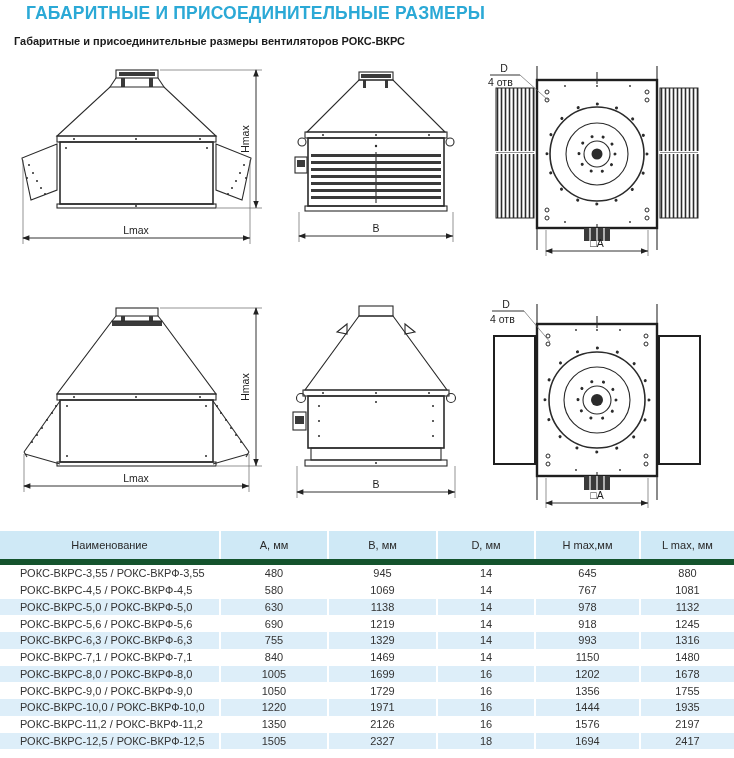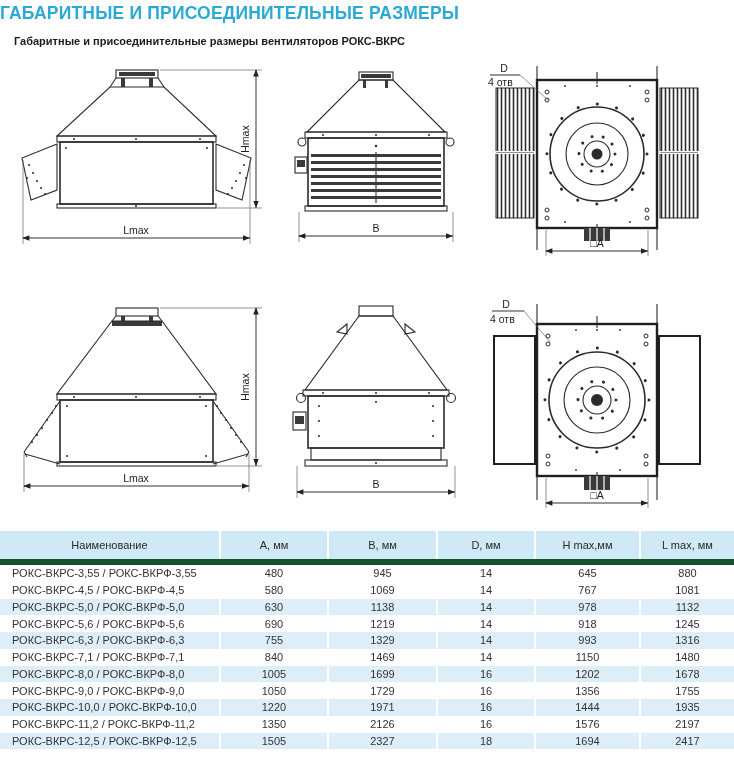--- a/index.html
+++ b/index.html
@@ -1,18 +1,18 @@
 <!DOCTYPE html>
 <html style="--accent: #2ba9d6; --table-header-bg: #cfe9f6; --table-alt-row-bg: #ddeef9; --drawing-line: #2b2b2b;"><head>
 <meta charset="utf-8">
 <style>
   html,body{margin:0;padding:0;background:#fff;}
   .page{position:relative;width:734px;height:758px;background:#fff;overflow:hidden;
         font-family:"Liberation Sans",sans-serif;}
-  .title{position:absolute;top:3px;left:0;margin:0;font-size:17.5px;font-weight:bold;
+  .title{position:absolute;top:3px;left:26px;margin:0;font-size:17.5px;font-weight:bold;
          color:var(--accent,#2ba9d6);letter-spacing:.2px;}
   .subtitle{position:absolute;left:14px;margin:0;font-size:11px;font-weight:bold;color:#1b1b1b;}
   .sub1{top:35px;} .sub2{top:263px;}
   .drawrow{position:absolute;left:4px;width:726px;display:flex;align-items:flex-end;
            justify-content:space-between;}
   .row1{top:58px;height:200px;} .row2{top:286px;height:228px;}
 
   
   .ln{fill:none;stroke:#2b2b2b;stroke-width:1.1;}
   .lnb{fill:none;stroke:#1f1f1f;stroke-width:2.4;}
@@ -25,21 +25,21 @@
   .bolts{fill:none;stroke:#2b2b2b;stroke-width:3;stroke-linecap:round;}
   .dlabel{font:10.5px "Liberation Sans",sans-serif;fill:#1e1e1e;}
 
   
   .dimtable{position:absolute;top:531px;left:0;width:734px;border-collapse:collapse;
             table-layout:fixed;font-size:11px;color:#333;}
   .dimtable thead th{background:var(--table-header-bg,#cfe9f6);height:26px;font-weight:normal;
             border-left:2px solid #fff;border-bottom:6px solid #14532d;color:#2a2a2a;}
   .dimtable thead th:first-child{border-left:none;}
   .dimtable tbody td{height:16.75px;text-align:center;border-left:2px solid #fff;padding:0;}
-  .dimtable tbody td:first-child{text-align:left;padding-left:12px;border-left:none;margin-left:12px;}
+  .dimtable tbody td:first-child{text-align:left;padding-left:20px;border-left:none;margin-left:12px;}
   .dimtable tbody tr.alt{background:var(--table-alt-row-bg,#ddeef9);}
 </style>
 </head>
 <body>
 
 <div class="page">
 
   <h1 class="title">ГАБАРИТНЫЕ И ПРИСОЕДИНИТЕЛЬНЫЕ РАЗМЕРЫ</h1>
   <h2 class="subtitle sub1">Габаритные и присоединительные размеры вентиляторов РОКС-ВКРС</h2>
 

